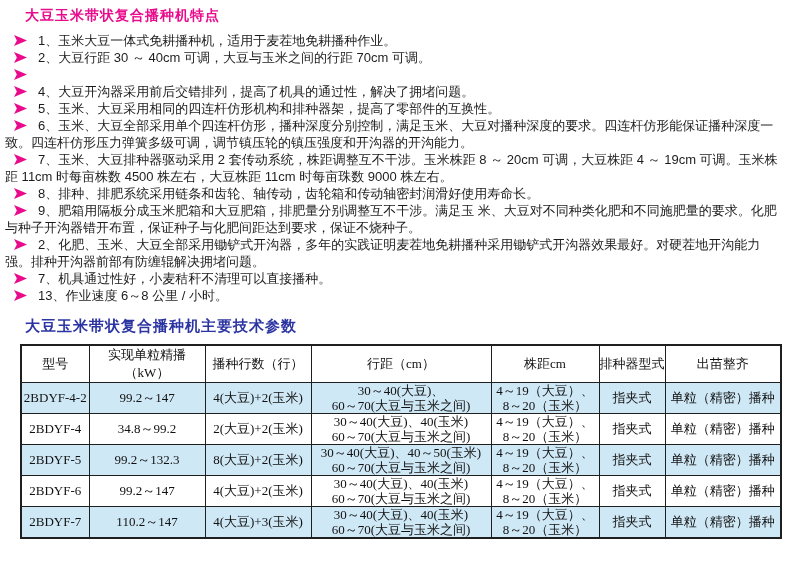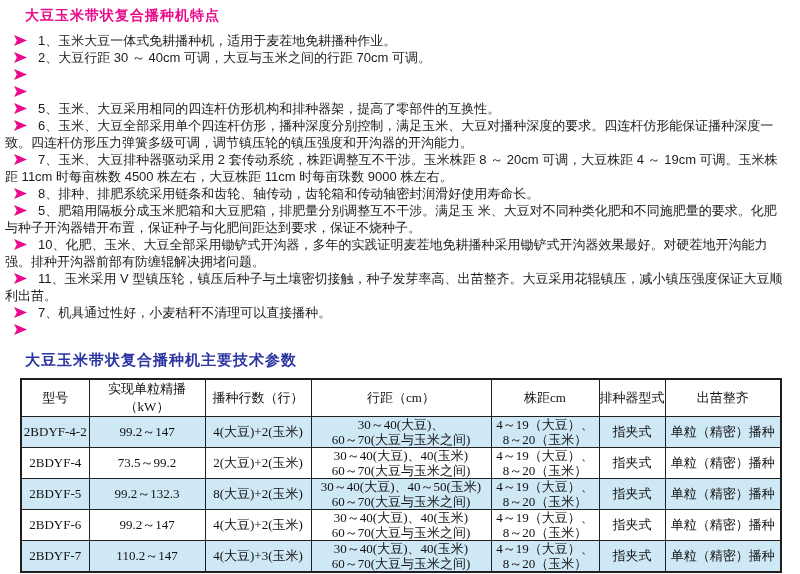--- a/index.html
+++ b/index.html
@@ -76,30 +76,29 @@
 <body>
 
 <div class="page">
 
   <h1 class="features-title">大豆玉米带状复合播种机特点</h1>
 
   <div class="features">
     <p class="feature-item"><span class="arrow-bullet"></span><span>1、玉米大豆一体式免耕播种机，适用于麦茬地免耕播种作业。</span></p>
     <p class="feature-item"><span class="arrow-bullet"></span><span>2、大豆行距 30 ～ 40cm 可调，大豆与玉米之间的行距 70cm 可调。</span></p>
     <p class="feature-item"><span class="arrow-bullet"></span></p>
-    <p class="feature-item"><span class="arrow-bullet"></span></p>
+    <p class="feature-item"><span class="arrow-bullet"></span><span>4、大豆开沟器采用前后交错排列，提高了机具的通过性，解决了拥堵问题。</span></p>
     <p class="feature-item"><span class="arrow-bullet"></span><span>5、玉米、大豆采用相同的四连杆仿形机构和排种器架，提高了零部件的互换性。</span></p>
     <p class="feature-item"><span class="arrow-bullet"></span><span>6、玉米、大豆全部采用单个四连杆仿形，播种深度分别控制，满足玉米、大豆对播种深度的要求。四连杆仿形能保证播种深度一致。四连杆仿形压力弹簧多级可调，调节镇压轮的镇压强度和开沟器的开沟能力。</span></p>
     <p class="feature-item"><span class="arrow-bullet"></span><span>7、玉米、大豆排种器驱动采用 2 套传动系统，株距调整互不干涉。玉米株距 8 ～ 20cm 可调，大豆株距 4 ～ 19cm 可调。玉米株距 11cm 时每亩株数 4500 株左右，大豆株距 11cm 时每亩珠数 9000 株左右。</span></p>
     <p class="feature-item"><span class="arrow-bullet"></span><span>8、排种、排肥系统采用链条和齿轮、轴传动，齿轮箱和传动轴密封润滑好使用寿命长。</span></p>
-    <p class="feature-item"><span class="arrow-bullet"></span><span>5、肥箱用隔板分成玉米肥箱和大豆肥箱，排肥量分别调整互不干涉。满足玉 米、大豆对不同种类化肥和不同施肥量的要求。化肥与种子开沟器错开布置，保证种子与化肥间距达到要求，保证不烧种子。</span></p>
-    <p class="feature-item"><span class="arrow-bullet"></span><span>10、化肥、玉米、大豆全部采用锄铲式开沟器，多年的实践证明麦茬地免耕播种采用锄铲式开沟器效果最好。对硬茬地开沟能力强。排种开沟器前部有防缠辊解决拥堵问题。</span></p>
-    <p class="feature-item"><span class="arrow-bullet"></span><span>11、玉米采用 V 型镇压轮，镇压后种子与土壤密切接触，种子发芽率高、出苗整齐。大豆采用花辊镇压，减小镇压强度保证大豆顺利出苗。</span></p>
+    <p class="feature-item"><span class="arrow-bullet"></span><span>9、肥箱用隔板分成玉米肥箱和大豆肥箱，排肥量分别调整互不干涉。满足玉 米、大豆对不同种类化肥和不同施肥量的要求。化肥与种子开沟器错开布置，保证种子与化肥间距达到要求，保证不烧种子。</span></p>
+    <p class="feature-item"><span class="arrow-bullet"></span><span>2、化肥、玉米、大豆全部采用锄铲式开沟器，多年的实践证明麦茬地免耕播种采用锄铲式开沟器效果最好。对硬茬地开沟能力强。排种开沟器前部有防缠辊解决拥堵问题。</span></p>
     <p class="feature-item"><span class="arrow-bullet"></span><span>7、机具通过性好，小麦秸秆不清理可以直接播种。</span></p>
-    <p class="feature-item"><span class="arrow-bullet"></span></p>
+    <p class="feature-item"><span class="arrow-bullet"></span><span>13、作业速度 6～8 公里 / 小时。</span></p>
   </div>
 
   <h2 class="specs-title">大豆玉米带状复合播种机主要技术参数</h2>
 
   <table class="specs">
     <colgroup>
       <col class="c-model">
         <col class="c-power">
         <col class="c-rows">
         <col class="c-rowsp">
@@ -125,21 +124,21 @@
         <td>4(大豆)+2(玉米)</td>
         <td class="multiline">30～40(大豆)、
 60～70(大豆与玉米之间)</td>
         <td class="multiline">4～19（大豆）、
 8～20（玉米）</td>
         <td>指夹式</td>
         <td>单粒（精密）播种</td>
       </tr>
       <tr>
         <td>2BDYF-4</td>
-        <td>73.5～99.2</td>
+        <td>34.8～99.2</td>
         <td>2(大豆)+2(玉米)</td>
         <td class="multiline">30～40(大豆)、40(玉米)
 60～70(大豆与玉米之间)</td>
         <td class="multiline">4～19（大豆）、
 8～20（玉米）</td>
         <td>指夹式</td>
         <td>单粒（精密）播种</td>
       </tr>
       <tr>
         <td>2BDYF-5</td>

